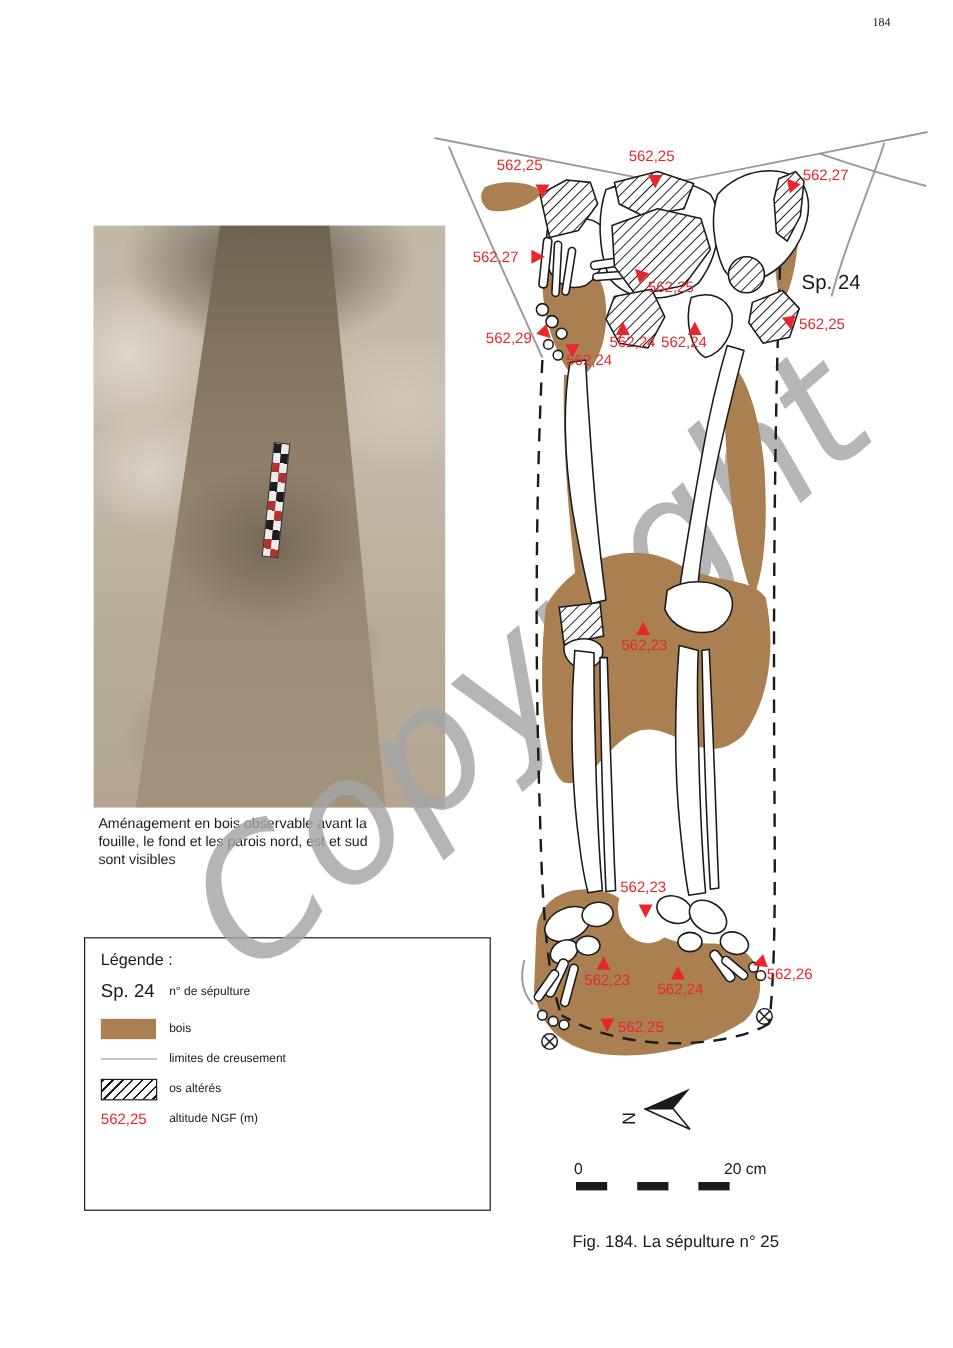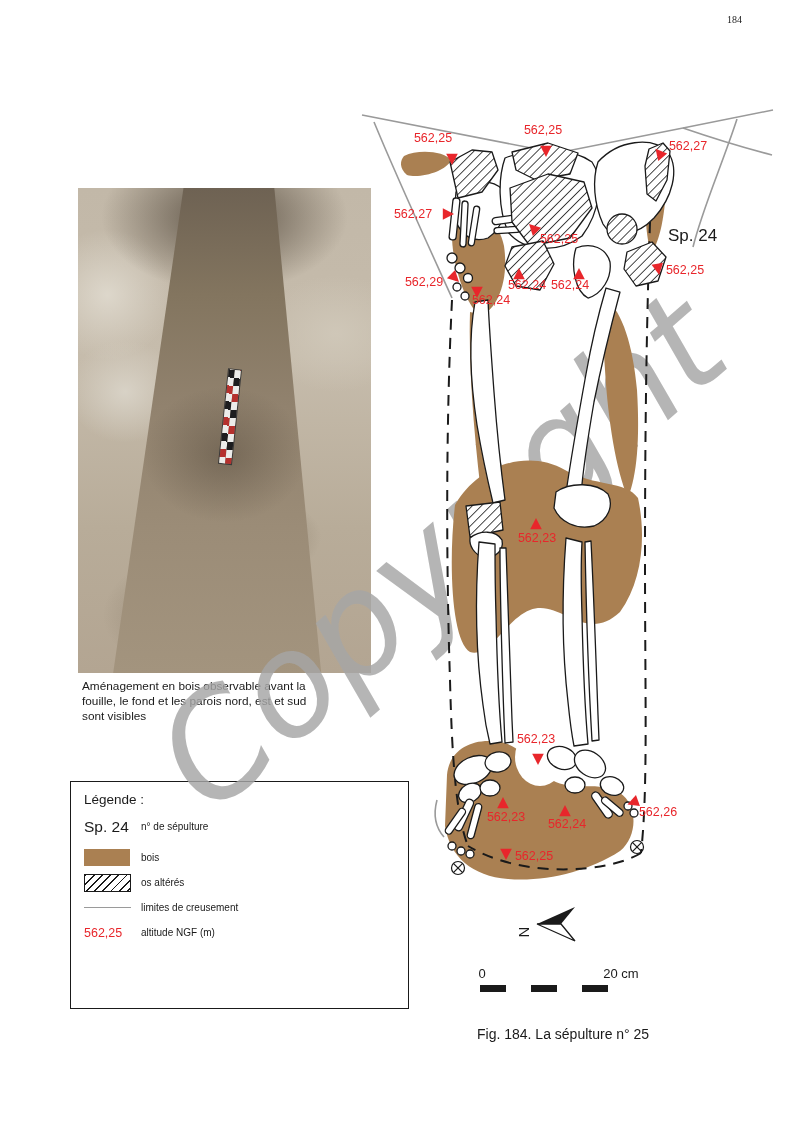--- a/index.html
+++ b/index.html
@@ -104,29 +104,29 @@
     <div class="lbl">n° de sépulture</div>
   </div>
   <div class="legend-row">
     <div class="swatch-cell">
         <span class="sw-wood"></span>
       </div>
     <div class="lbl">bois</div>
   </div>
   <div class="legend-row">
     <div class="swatch-cell">
+        <span class="sw-line"></span>
+      </div>
+    <div class="lbl">limites de creusement</div>
+  </div>
+  <div class="legend-row">
+    <div class="swatch-cell">
         <span class="sw-bone"></span>
       </div>
     <div class="lbl">os altérés</div>
-  </div>
-  <div class="legend-row">
-    <div class="swatch-cell">
-        <span class="sw-line"></span>
-      </div>
-    <div class="lbl">limites de creusement</div>
   </div>
   <div class="legend-row">
     <div class="swatch-cell">
         <span class="red-key">562,25</span>
       </div>
     <div class="lbl">altitude NGF (m)</div>
   </div>
 </div>
 
 <div class="watermark">Copyright</div>

